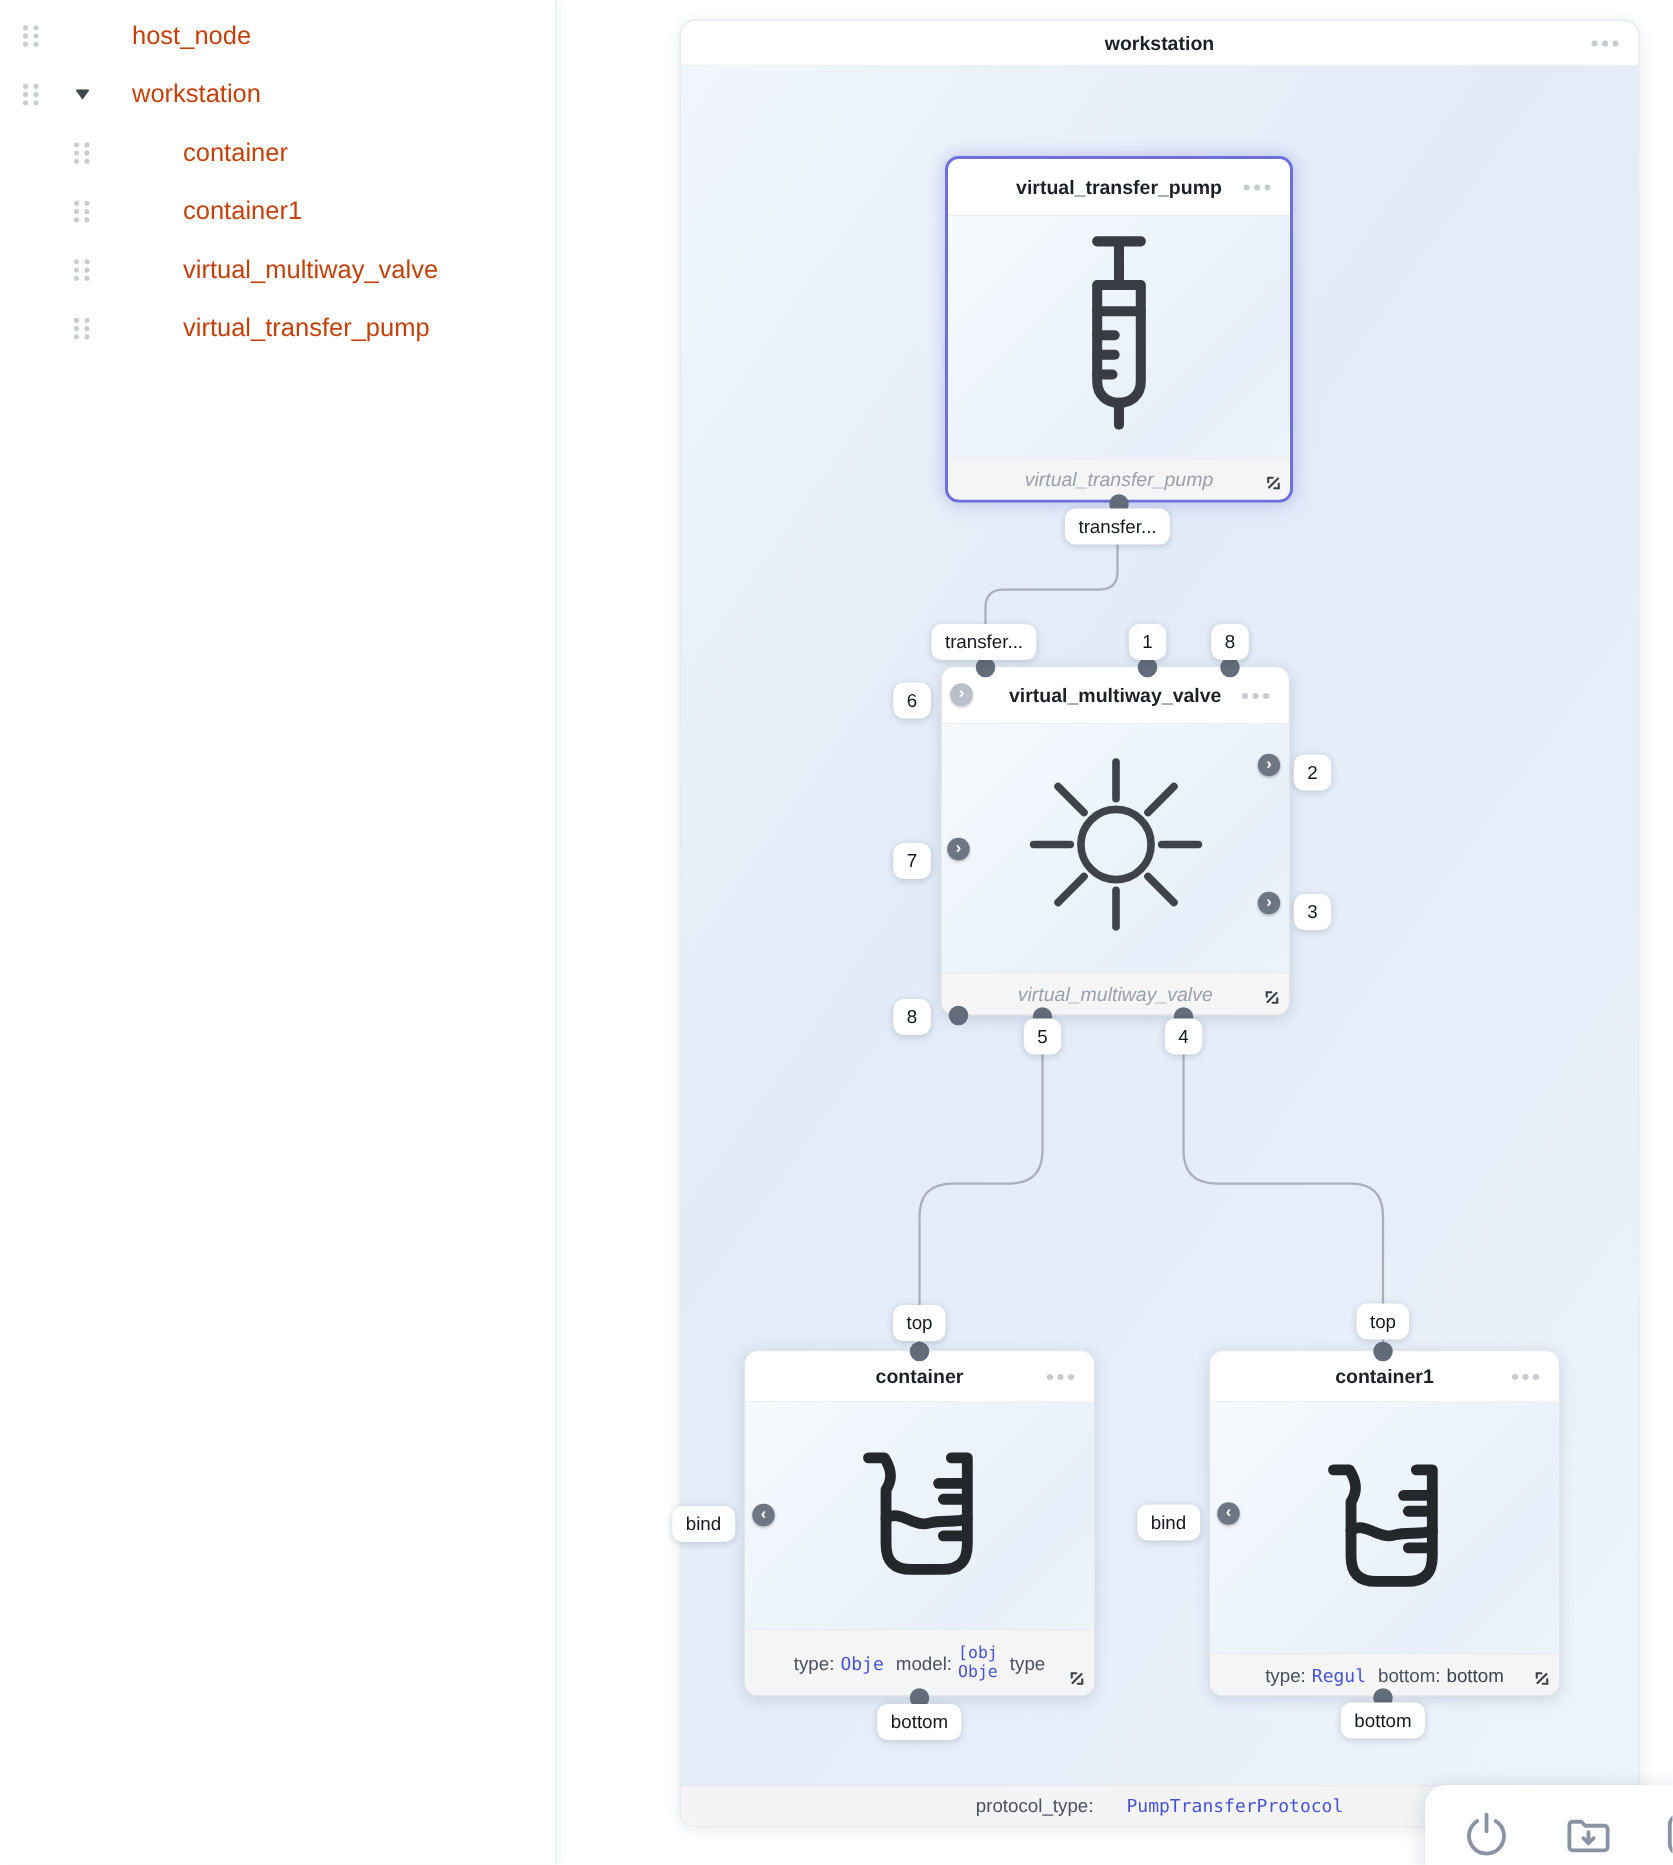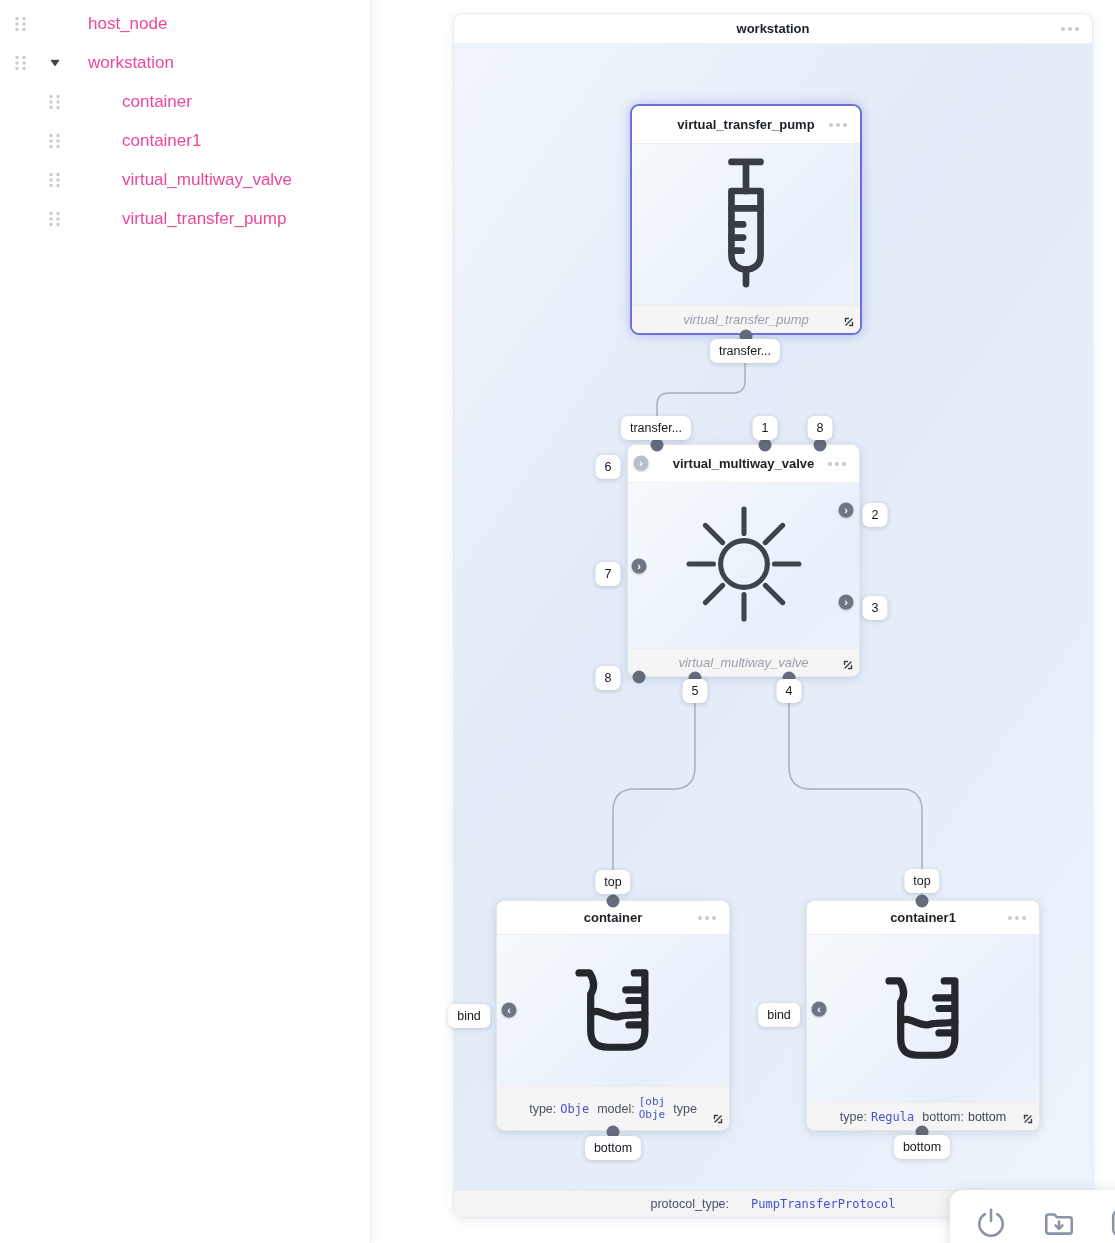--- a/index.html
+++ b/index.html
@@ -9,21 +9,21 @@
     font-family:"Liberation Sans", sans-serif; color:#2e3238;
   }
 
   
   .sidebar {
     position:absolute; left:0; top:0; width:371px; height:1243px;
     background:#ffffff; border-right:1px solid #ebedef;
     box-shadow:3px 0 8px rgba(40,50,70,.05); z-index:2; padding-top:4px;
   }
   .tree-row { position:relative; height:39px; display:flex; align-items:center; cursor:default; }
-  .tree-label { font-size:17px; color:#ec4899; }
+  .tree-label { font-size:17px; color:#c2410c; }
   .lvl0 .tree-label { margin-left:88px; }
   .lvl1 .tree-label { margin-left:122px; }
   .drag-handle { position:absolute; top:50%; transform:translateY(-50%); display:inline-flex; }
   .lvl0 .drag-handle { left:14px; }
   .lvl1 .drag-handle { left:48px; }
   .caret {
     position:absolute; left:50px; top:50%; transform:translateY(-50%);
     width:0; height:0; border-left:5.5px solid transparent; border-right:5.5px solid transparent;
     border-top:7px solid #3f4650; border-radius:2px;
   }
@@ -363,21 +363,21 @@
         <path d="M13.5,26 C18,23 22,29 27,27.5 C31,26.3 35,27.5 39,26.2"></path>
         <path d="M30,15 H38"></path>
           <path d="M31.5,20 H38"></path>
           <path d="M31.5,31.5 H38"></path>
       </svg>
     </span>
   </div>
   <div class="node-footer field-footer" style="height:28px;">
     <span class="field">
       <span class="key-text">type:</span>
-      <span class="mono-blue">Regula</span>
+      <span class="mono-blue">Regul</span>
     </span>
     <span class="field">
       <span class="key-text">bottom:</span>
       <span class="mono-dark">bottom</span>
     </span>
     <span class="resize-handle">
       <svg width="12" height="12" viewBox="0 0 12 12" stroke="#3a3f47" stroke-width="1.4" fill="none" stroke-linecap="round">
           <path d="M3,9 L9,3"></path>
           <path d="M2.5,5.5 V2.5 H5.5"></path>
           <path d="M6.5,9.5 H9.5 V6.5"></path>

